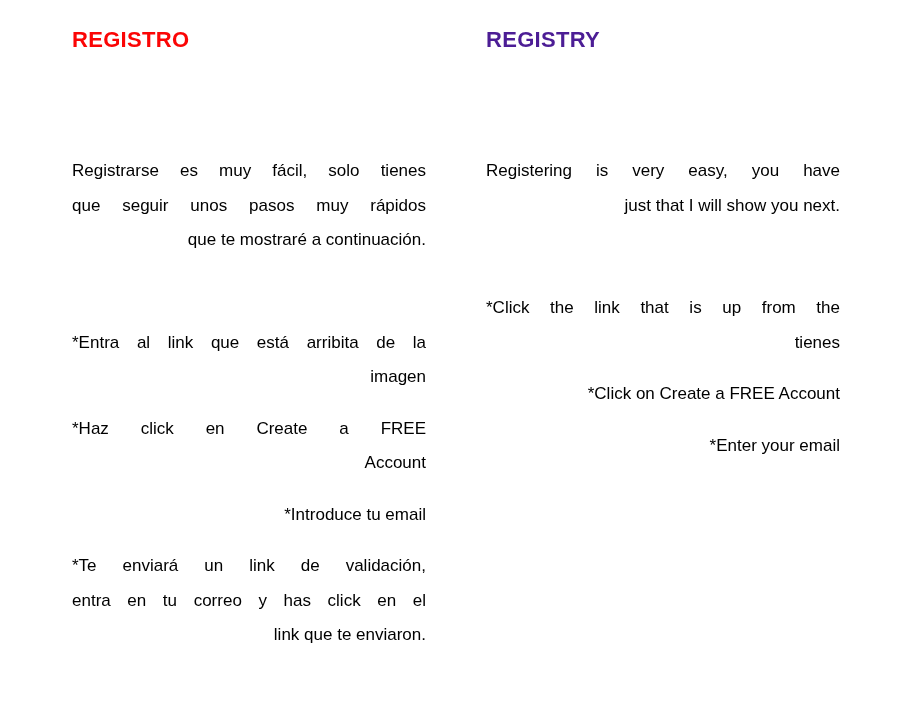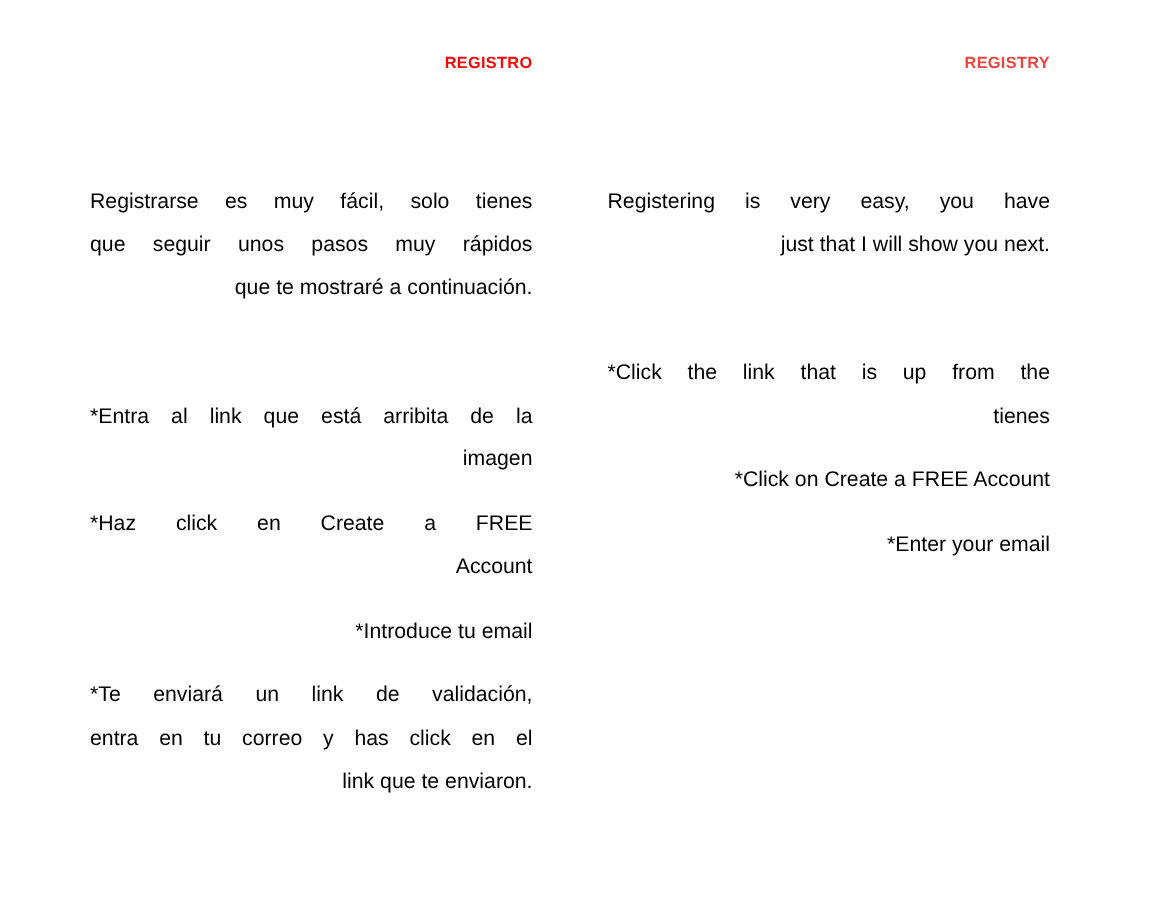--- a/index.html
+++ b/index.html
@@ -11,59 +11,59 @@
     position: relative;
     width: 923px;
     height: 719px;
     background: #ffffff;
     overflow: hidden;
     font-family: "Liberation Sans", sans-serif;
     color: #000000;
   }
   .col-title {
     position: absolute;
-    top: 40px;
+    top: 30px;
     width: 354px;
-    text-align: right;
-    font-size: 13px;
+    text-align: left;
+    font-size: 22px;
     line-height: 20px;
     font-weight: bold;
     letter-spacing: 0.3px;
   }
   .col-title.left  { left: 72px; }
   .col-title.right { left: 486px; }
   .col {
     position: absolute;
     top: 140px;
     width: 354px;
     font-size: 17px;
     line-height: 34.5px;
   }
   .col.left  { left: 72px; }
   .col.right { left: 486px; }
-  .para { margin: 4px 0 17px 0; }
+  .para { margin: 14px 0 17px 0; }
   .para.intro { margin-bottom: 68px; }
   .para:last-child { margin-bottom: 0; }
   
   .jline {
     text-align: justify;
     text-align-last: justify;
     -moz-text-align-last: justify;
   }
   
   .lline { text-align: right; }
 </style>
 </head>
 <body>
 
 <div class="page">
 
   <div class="col-title left" style="color: rgb(251, 5, 5);">REGISTRO</div>
 
-  <div class="col-title right" style="color: #ef4444;">REGISTRY</div>
+  <div class="col-title right" style="color: #4c1d95;">REGISTRY</div>
 
   <div class="col left">
     <div class="para intro">
       <div class="jline">Registrarse es muy fácil, solo tienes</div>
       <div class="jline">que seguir unos pasos muy rápidos</div>
       <div class="lline">que te mostraré a continuación.</div>
     </div>
     <div class="para">
       <div class="jline">*Entra al link que está arribita de la</div>
       <div class="lline">imagen</div>

